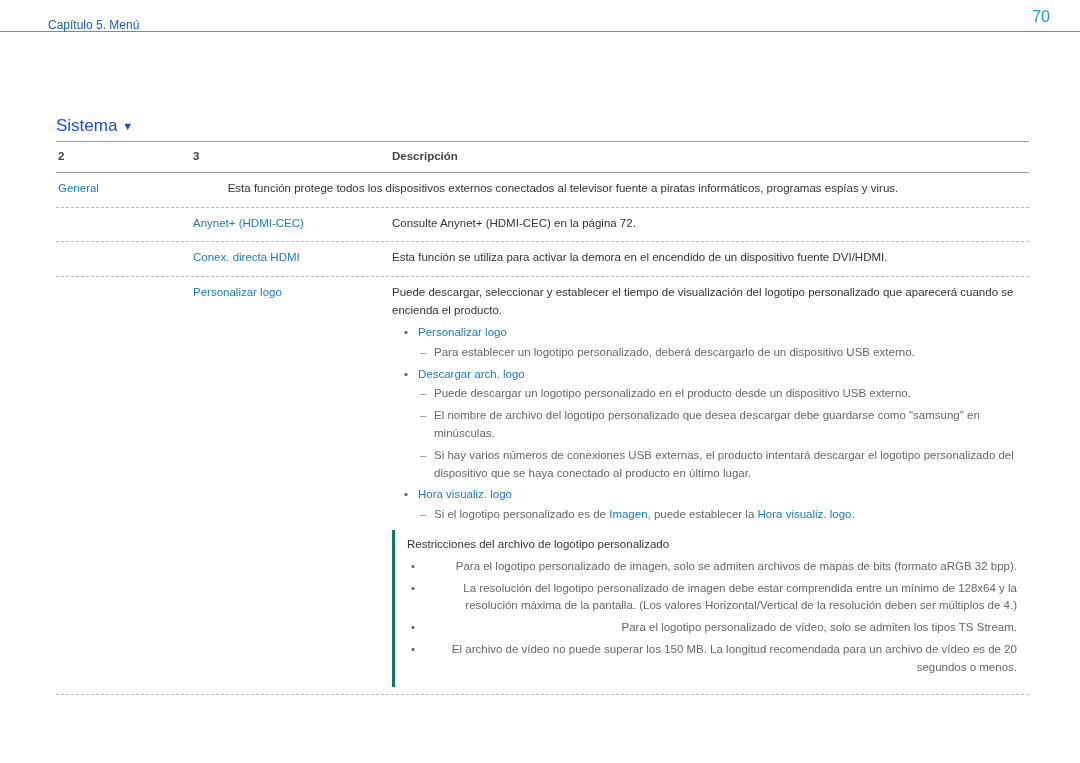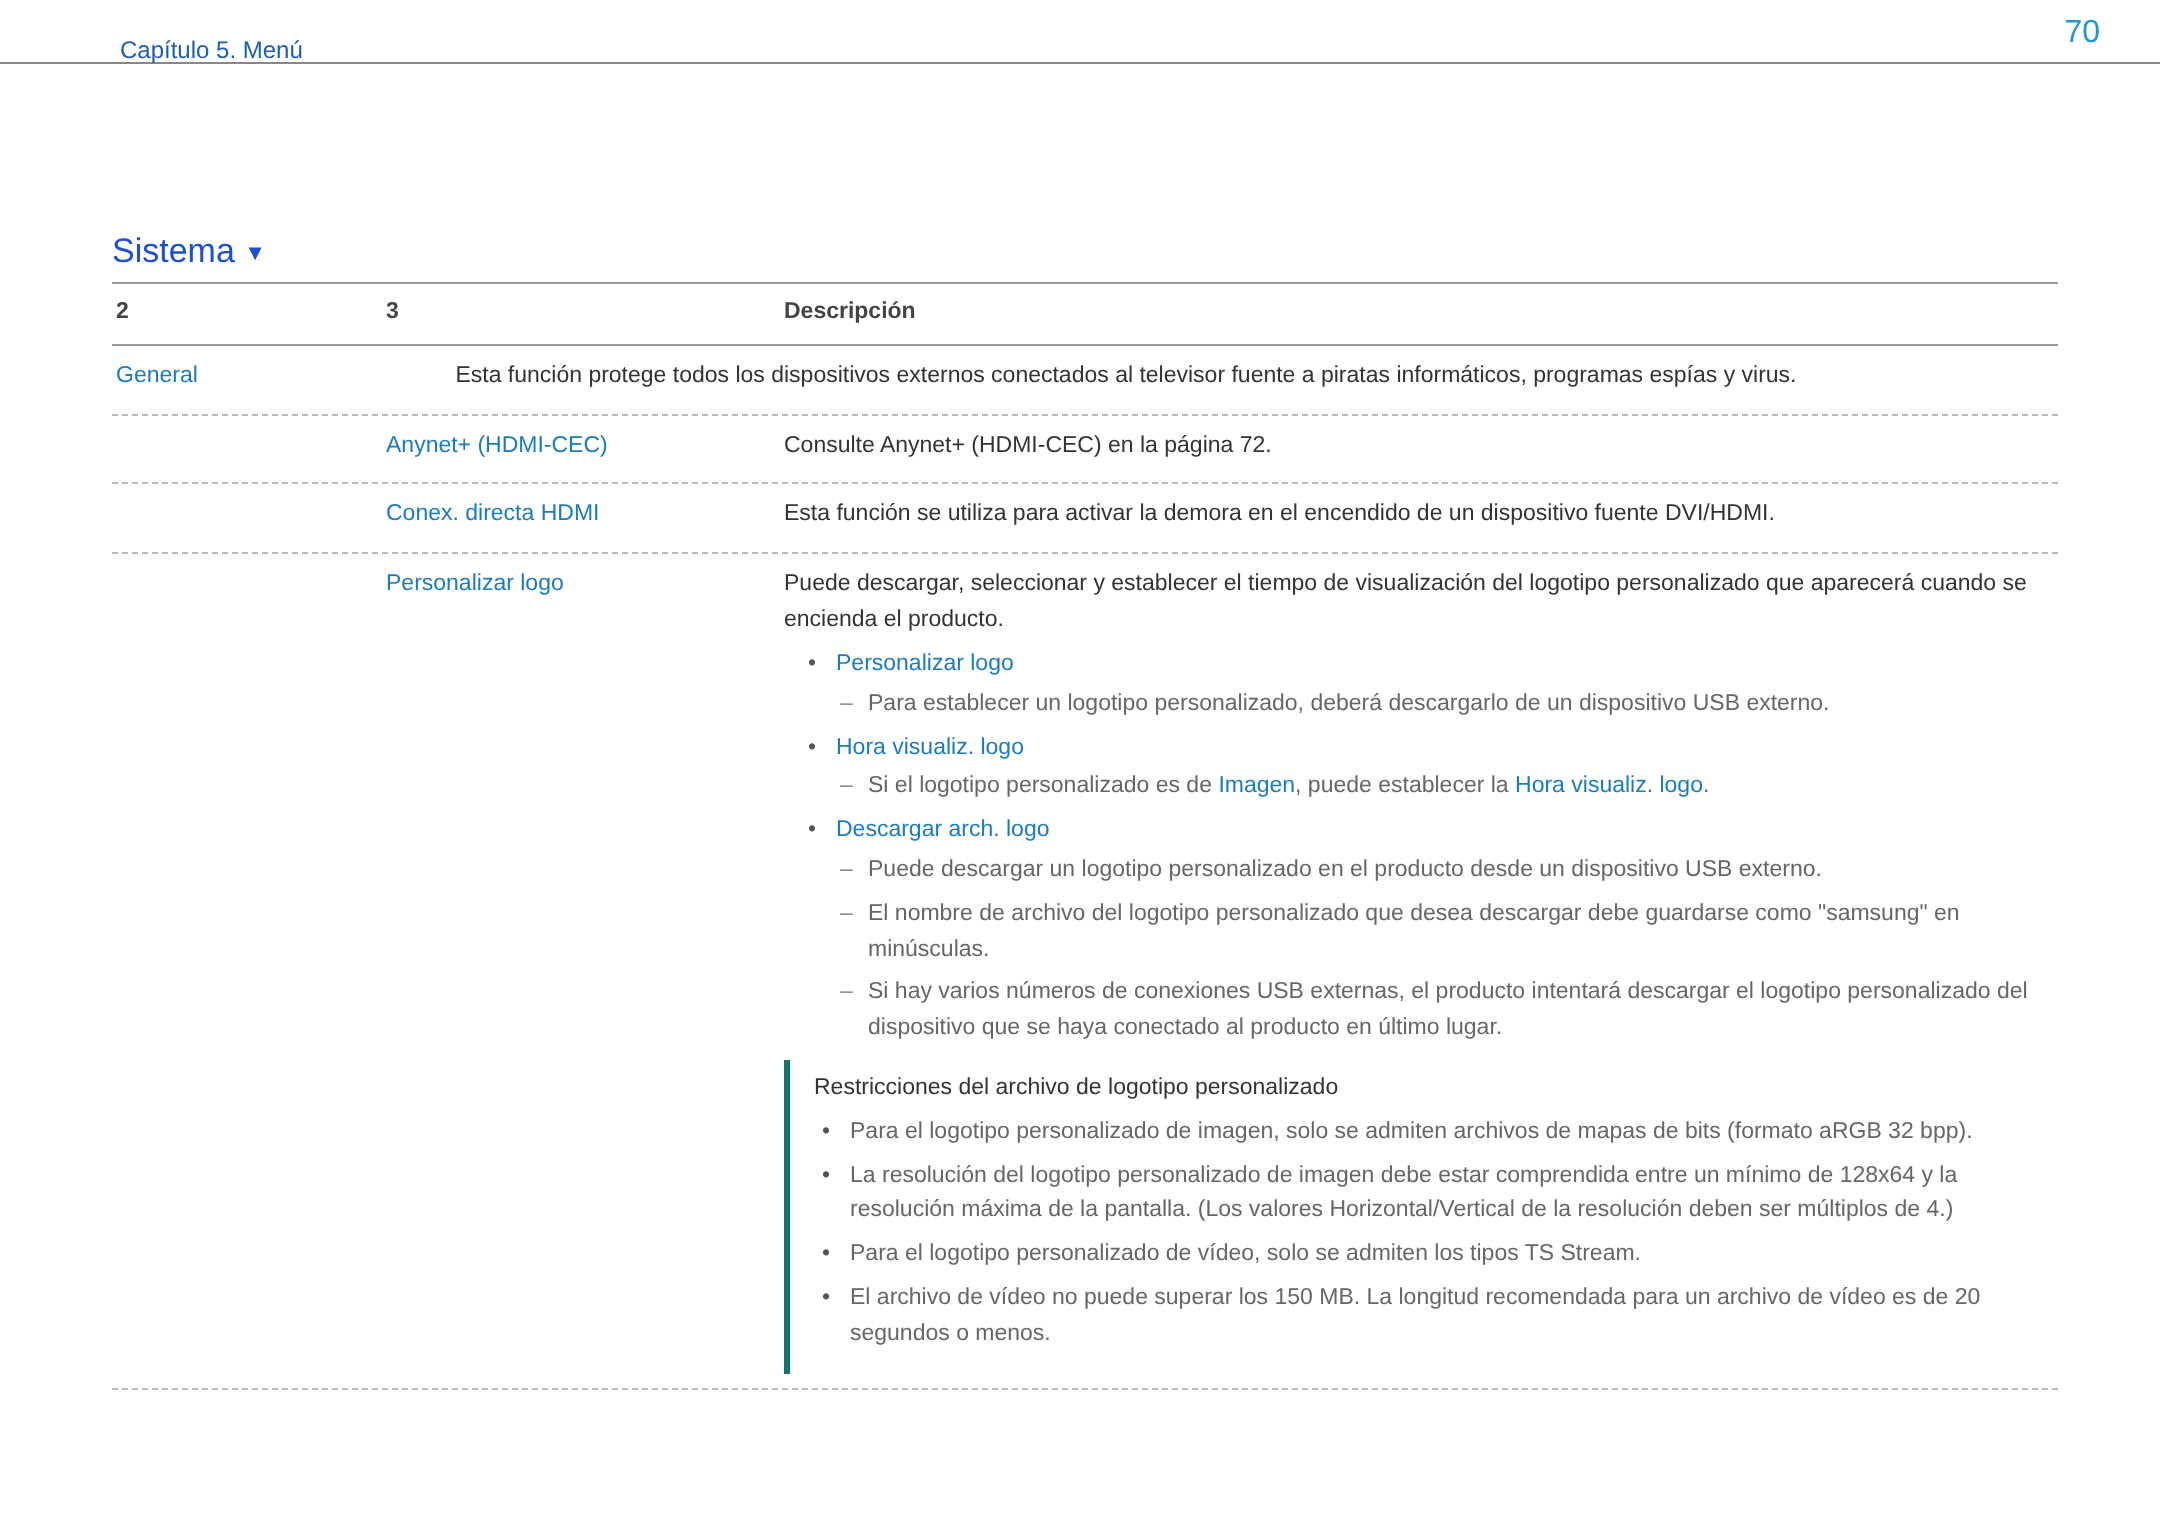--- a/index.html
+++ b/index.html
@@ -15,21 +15,21 @@
     }
     .header-border {
       border-bottom: 1px solid #888;
       width: 100%;
       position: absolute;
       top: 31px;
     }
     .chapter {
       position: absolute;
       top: 16px;
-      left: 60px;
+      left: 48px;
       color: #1a5eb5;
       font-size: 12px;
     }
     .page-num {
       position: absolute;
       top: 5px;
       right: 30px;
       color: #2196d9;
       font-size: 16px;
       font-weight: 400;
@@ -86,21 +86,21 @@
     .dash-l2 { padding-left: 2px; margin-top: 2px; }
     .dash-l2 > li { list-style: none; position: relative; padding-left: 14px; margin-bottom: 4px; color: #666; }
     .dash-l2 > li::before { content: "–"; position: absolute; left: 0; top: 0; color: #888; }
     .blue-inline { color: #1a7bc4; font-weight: 500; }
     .restriction-block {
       border-left: 3px solid #0f766e;
       padding: 6px 10px 6px 12px;
       margin-top: 6px;
     }
     .restriction-block .rtitle { color: #333; margin-bottom: 4px; }
-    .restriction-block ul { padding-left: 4px; }
+    .restriction-block ul { padding-left: 4px; text-align: right; }
     .restriction-block li { list-style: none; position: relative; padding-left: 14px; margin-bottom: 4px; color: #666; }
     .restriction-block li::before { content: "•"; position: absolute; left: 0; top: 0; color: #555; }
   </style>
 </head>
 <body>
 
 <div class="header-border"></div>
 
 <div class="chapter">Capítulo 5. Menú</div>
 <div class="page-num">70</div>
@@ -148,33 +148,33 @@
       <p>Puede descargar, seleccionar y establecer el tiempo de visualización del logotipo personalizado que aparecerá cuando se encienda el producto.</p>
 
       <ul class="bullet-l1">
         <li>
           <span class="li-title">Personalizar logo</span>
           <ul class="dash-l2">
             <li>Para establecer un logotipo personalizado, deberá descargarlo de un dispositivo USB externo.</li>
           </ul>
         </li>
         <li>
+          <span class="li-title">Descargar arch. logo</span>
+          <ul class="dash-l2">
+            <li>Puede descargar un logotipo personalizado en el producto desde un dispositivo USB externo.</li>
+            <li>El nombre de archivo del logotipo personalizado que desea descargar debe guardarse como "samsung" en minúsculas.</li>
+            <li>Si hay varios números de conexiones USB externas, el producto intentará descargar el logotipo personalizado del dispositivo que se haya conectado al producto en último lugar.</li>
+          </ul>
+        </li>
+        <li>
           <span class="li-title">Hora visualiz. logo</span>
           <ul class="dash-l2">
             <li>
               <span>Si el logotipo personalizado es de </span><span class="blue-inline">Imagen</span><span>, puede establecer la </span><span class="blue-inline">Hora visualiz. logo</span><span>.</span>
             </li>
-          </ul>
-        </li>
-        <li>
-          <span class="li-title">Descargar arch. logo</span>
-          <ul class="dash-l2">
-            <li>Puede descargar un logotipo personalizado en el producto desde un dispositivo USB externo.</li>
-            <li>El nombre de archivo del logotipo personalizado que desea descargar debe guardarse como "samsung" en minúsculas.</li>
-            <li>Si hay varios números de conexiones USB externas, el producto intentará descargar el logotipo personalizado del dispositivo que se haya conectado al producto en último lugar.</li>
           </ul>
         </li>
       </ul>
 
       <div class="restriction-block">
         <p class="rtitle">Restricciones del archivo de logotipo personalizado</p>
         <ul>
           <li>Para el logotipo personalizado de imagen, solo se admiten archivos de mapas de bits (formato aRGB 32 bpp).</li>
           <li>La resolución del logotipo personalizado de imagen debe estar comprendida entre un mínimo de 128x64 y la resolución máxima de la pantalla. (Los valores Horizontal/Vertical de la resolución deben ser múltiplos de 4.)</li>
           <li>Para el logotipo personalizado de vídeo, solo se admiten los tipos TS Stream.</li>

